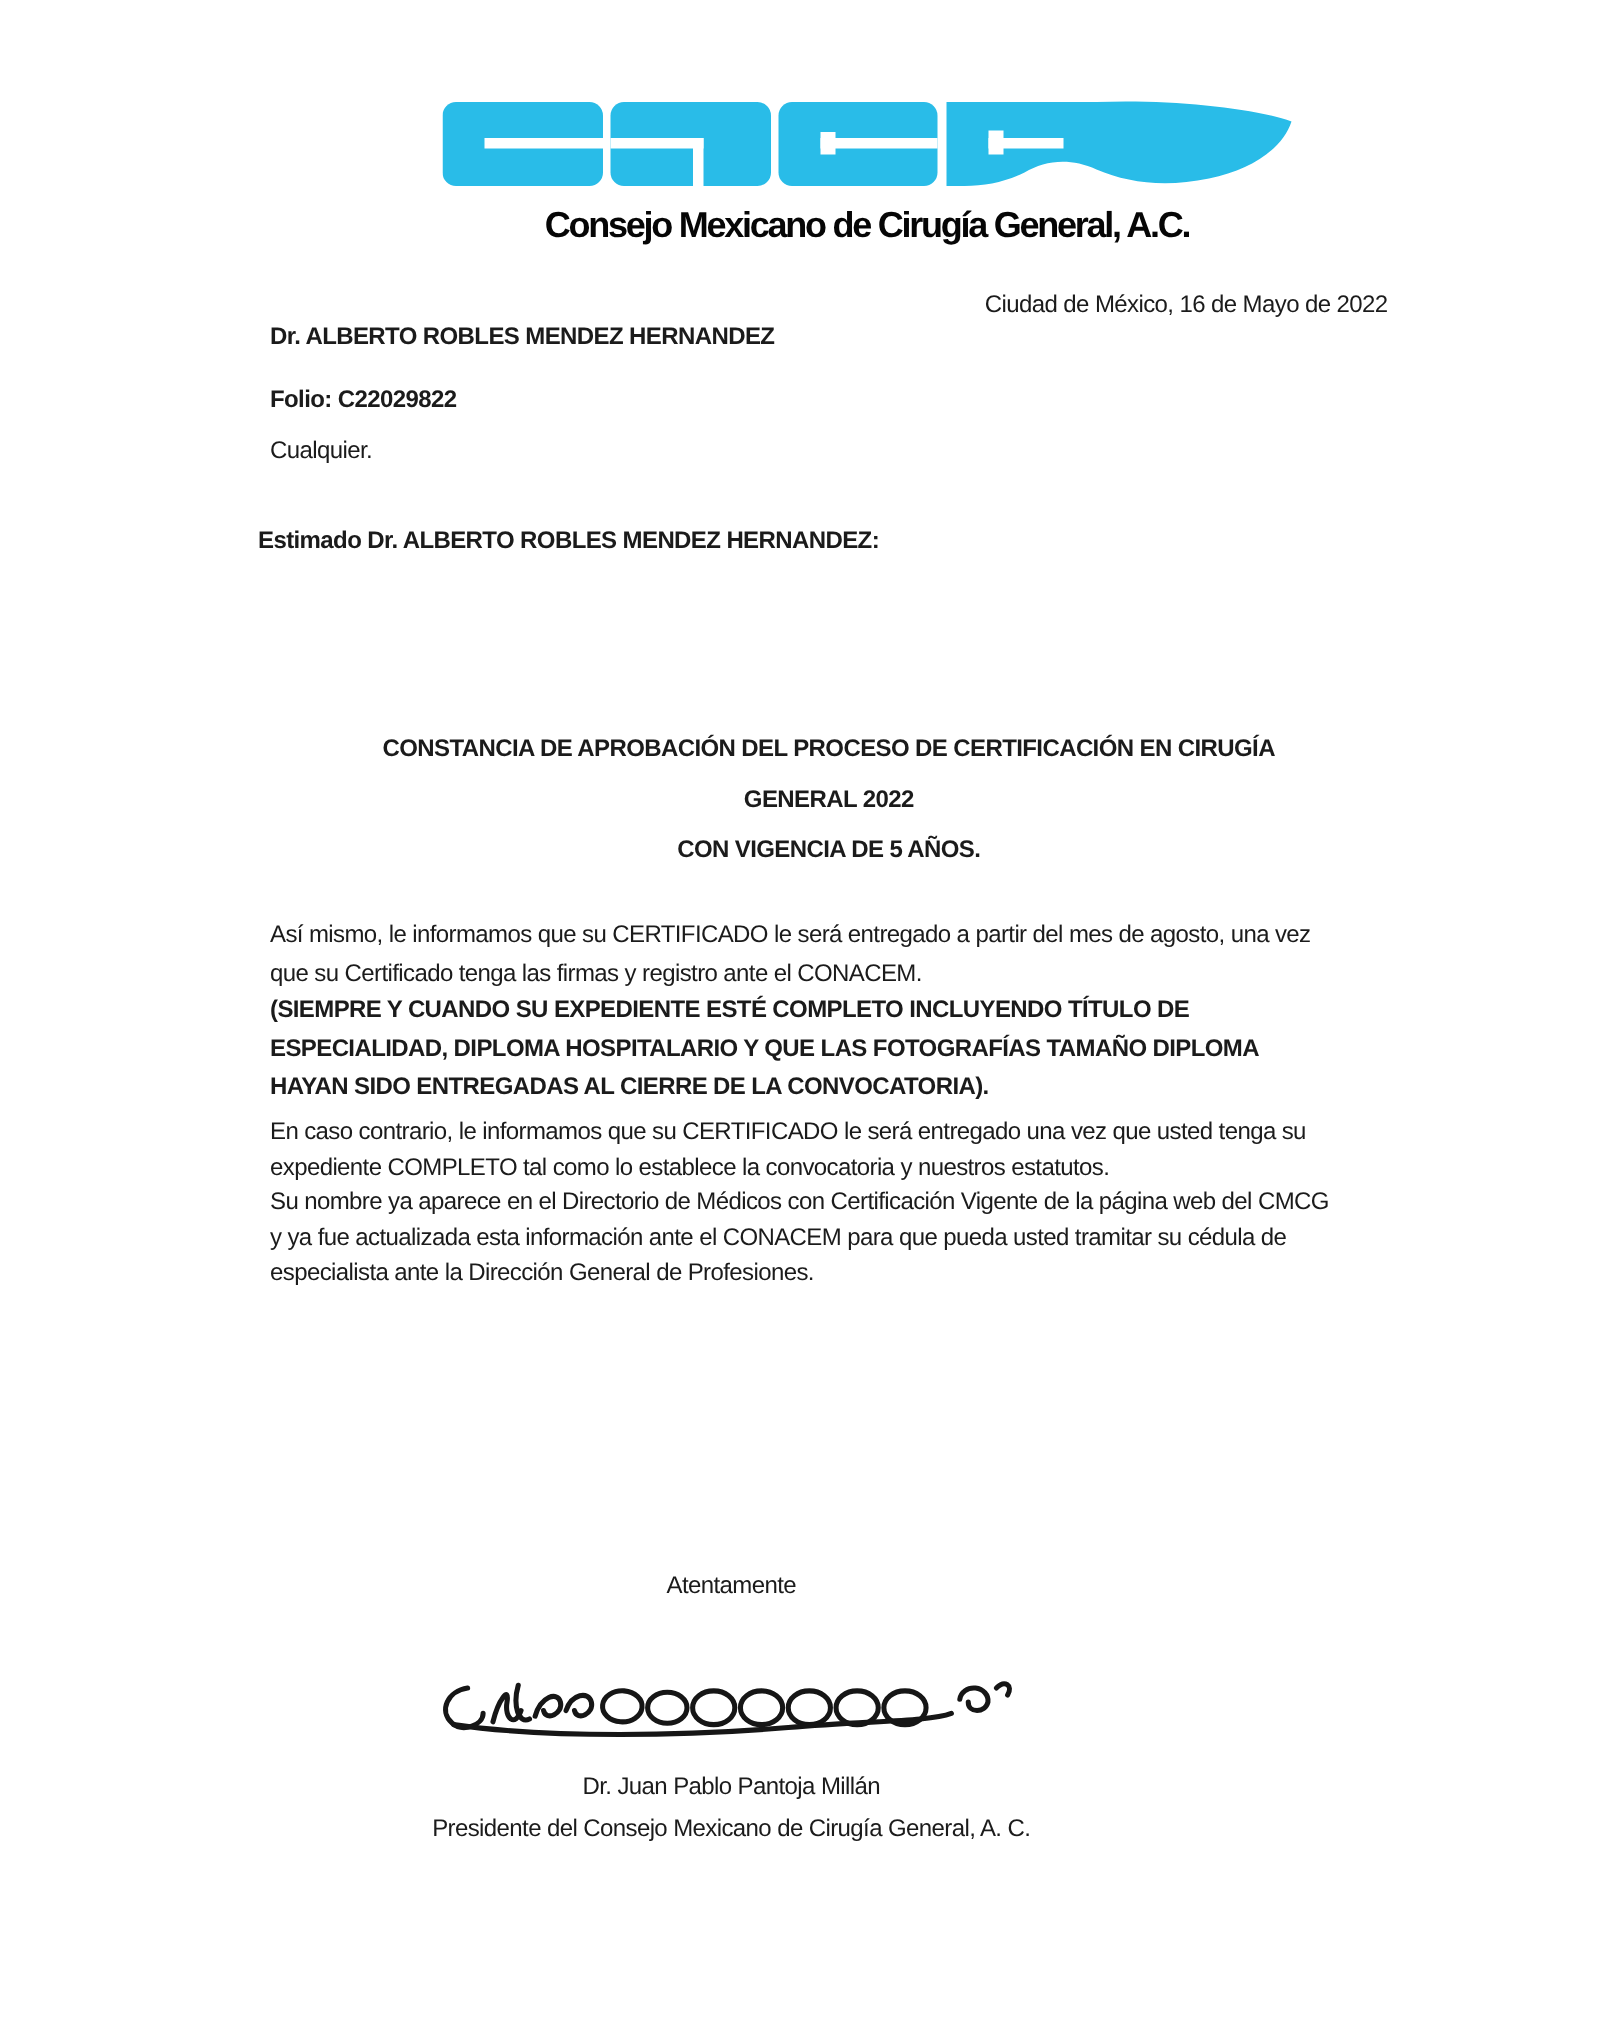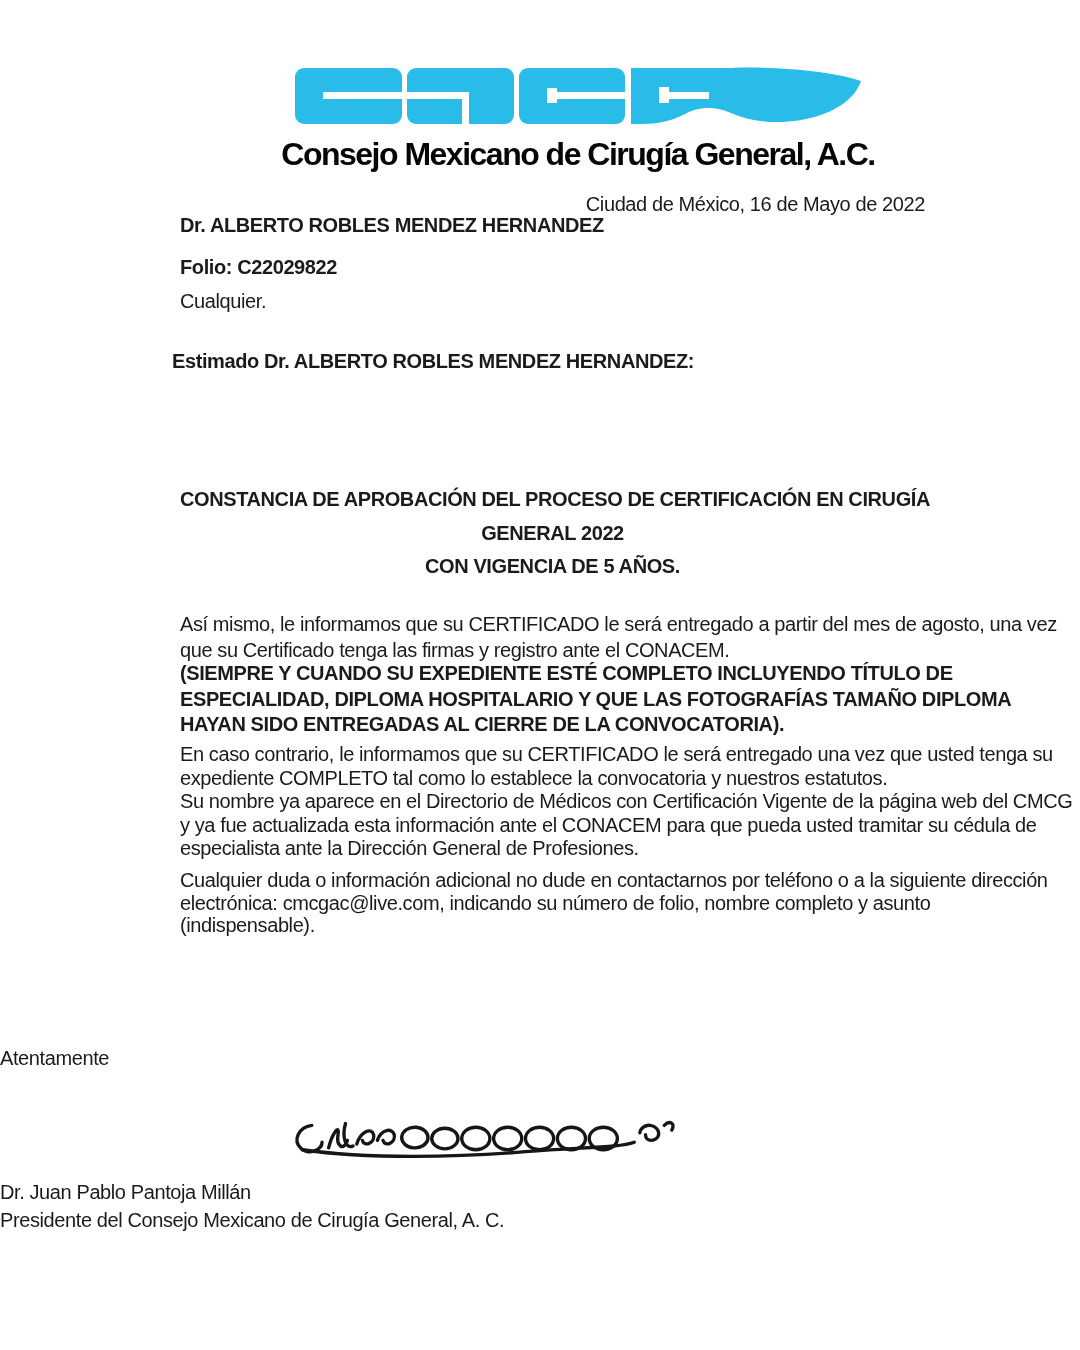--- a/index.html
+++ b/index.html
@@ -8,55 +8,55 @@
     width:1080px;height:1350px;
     background:#ffffff;
     margin:0 auto;
     overflow:hidden;
     font-family:"Liberation Sans","DejaVu Sans",sans-serif;
     color:#1b1b1b;
   }
   .abs{position:absolute;}
   .pre{white-space:pre;}
   .bold{font-weight:700;}
-  .body-text{font-size:20px;letter-spacing:-0.4px;line-height:26px;}
+  .body-text{font-size:16px;letter-spacing:-0.4px;line-height:26px;}
   .lh27{line-height:27px;}
   .lh26{line-height:26px;}
   .lh25{line-height:25.5px;}
   .lh23{line-height:23.5px;}
   .lh22{line-height:22.5px;}
   .header{
     top:66px;left:76px;width:1004px;
     text-align:center;
   }
   .logo-svg{display:inline-block;}
   .logo-caption{
     margin-top:6px;
-    font-size:32px;
+    font-size:24px;
     font-weight:700;
     letter-spacing:-1.5px;
     color:#060606;
   }
   .date-line{top:191px;left:180px;width:745px;text-align:right;}
   .recipient{top:212px;left:180px;}
   .folio{top:254px;left:180px;}
   .presente{top:288px;left:180px;}
   .salutation{top:348px;left:172px;}
   .intro{top:376px;left:180px;}
   .headings{
     top:483px;left:180px;width:745px;
     text-align:center;line-height:33.5px;
   }
   .p-cert{top:611px;left:180px;}
   .p-exped{top:661px;left:180px;}
   .p-contr{top:743px;left:180px;}
   .p-dir{top:790px;left:180px;}
   .p-cont{top:869px;left:180px;}
   .p-fines{top:936px;left:180px;}
-  .closing-block{top:1045px;left:0;width:975px;text-align:left;}
+  .closing-block{top:1045px;left:0;width:975px;text-align:center;}
   .signature-svg{display:block;margin:30px auto 0 auto;}
   .signer-name{margin-top:18px;line-height:26px;}
   .signer-title{margin-top:2px;line-height:26px;}
 </style>
 </head>
 <body>
 
 <div class="page">
 
   <div class="abs header">
@@ -96,23 +96,20 @@
   <div class="abs p-cert body-text pre lh26">Así mismo, le informamos que su CERTIFICADO le será entregado a partir del mes de agosto, una vez
 que su Certificado tenga las firmas y registro ante el CONACEM.</div>
   <div class="abs p-contr body-text pre lh23">En caso contrario, le informamos que su CERTIFICADO le será entregado una vez que usted tenga su
 expediente COMPLETO tal como lo establece la convocatoria y nuestros estatutos.</div>
   <div class="abs p-exped body-text pre bold lh25">(SIEMPRE Y CUANDO SU EXPEDIENTE ESTÉ COMPLETO INCLUYENDO TÍTULO DE
 ESPECIALIDAD, DIPLOMA HOSPITALARIO Y QUE LAS FOTOGRAFÍAS TAMAÑO DIPLOMA
 HAYAN SIDO ENTREGADAS AL CIERRE DE LA CONVOCATORIA).</div>
   <div class="abs p-dir body-text pre lh23">Su nombre ya aparece en el Directorio de Médicos con Certificación Vigente de la página web del CMCG
 y ya fue actualizada esta información ante el CONACEM para que pueda usted tramitar su cédula de
 especialista ante la Dirección General de Profesiones.</div>
-  <div class="abs p-cont body-text pre lh22">Cualquier duda o información adicional no dude en contactarnos por teléfono o a la siguiente dirección
-electrónica: cmcgac@live.com, indicando su número de folio, nombre completo y asunto
-(indispensable).</div>
 
   <div class="abs closing-block">
     <div class="body-text">Atentamente</div>
     <svg class="signature-svg" width="410" height="60" viewBox="0 0 420 64" aria-hidden="true">
       <g fill="none" stroke="#161616" stroke-width="3.6" stroke-linecap="round">
         <path d="M22,26 C8,28 1,42 11,51 C19,58 33,52 33,44"></path>
         <path d="M40,50 C44,34 52,24 50,36 C48,48 56,54 60,42 M58,24 C54,38 58,52 66,48"></path>
         <path d="M70,46 C74,32 86,28 88,36 C90,44 78,50 76,42 M92,42 C96,30 108,28 110,36 C112,44 100,50 98,42"></path>
         <path d="M118,38 a14,11 0 1,1 28,2 a14,11 0 1,1 -28,-2"></path>
         <path d="M150,40 a14,11 0 1,1 28,0 a14,11 0 1,1 -28,0"></path>

